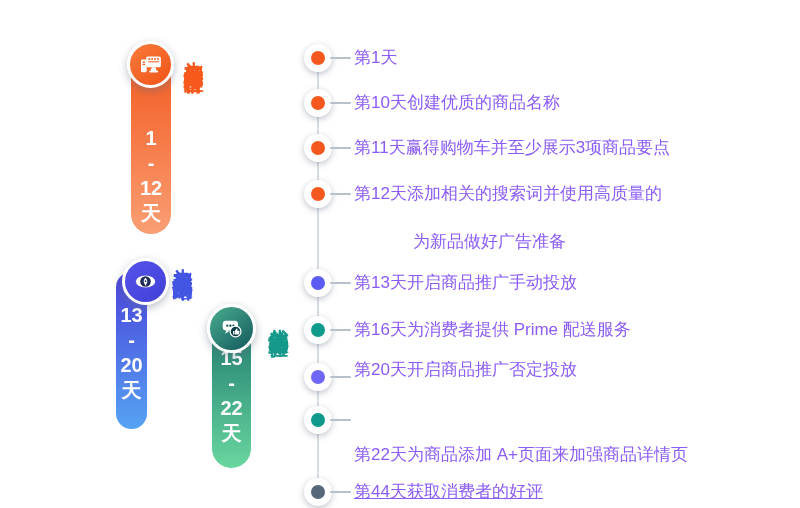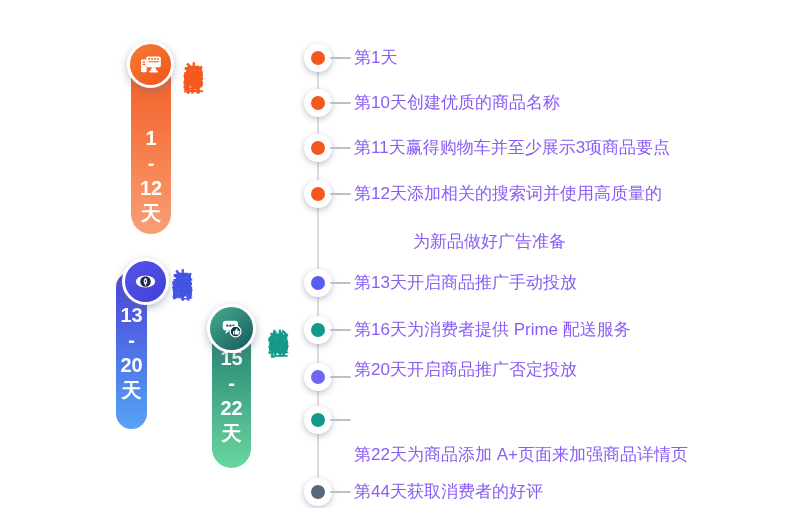--- a/index.html
+++ b/index.html
@@ -152,16 +152,16 @@
       <div class="t-text" style="left: 354px; top: 358px;">第20天开启商品推广否定投放</div>
       <div class="t-halo" style="left: 304px; top: 406px;">
         <div class="t-dot" style="background: rgb(16, 154, 140);"></div>
       </div>
       <div class="t-dash" style="left: 330px; top: 419px;"></div>
       <div class="t-text" style="left: 354px; top: 420px; margin-top: 23px;">第22天为商品添加 A+页面来加强商品详情页</div>
       <div class="t-halo" style="left: 304px; top: 478px;">
         <div class="t-dot" style="background: rgb(87, 103, 122);"></div>
       </div>
       <div class="t-dash" style="left: 330px; top: 491px;"></div>
-      <div class="t-text" style="left: 354px; top: 480px;">第44天获取消费者的好评</div>
+      <div class="t-text" style="left: 354px; top: 480px; text-decoration: underline;">第44天获取消费者的好评</div>
     </div>
 
 </div>
 
 </body></html>

